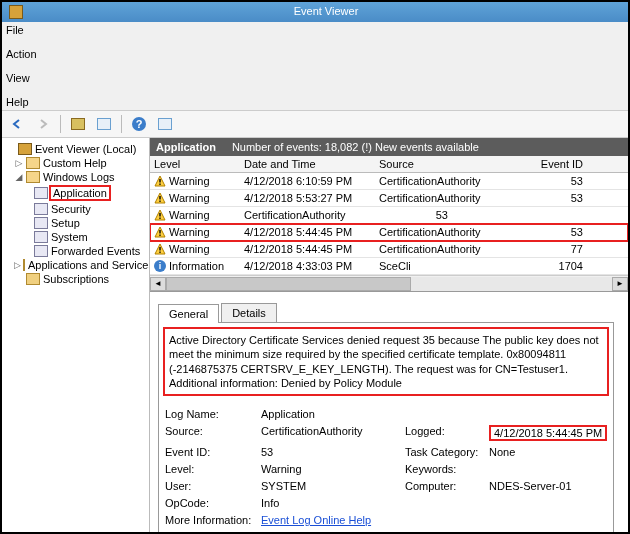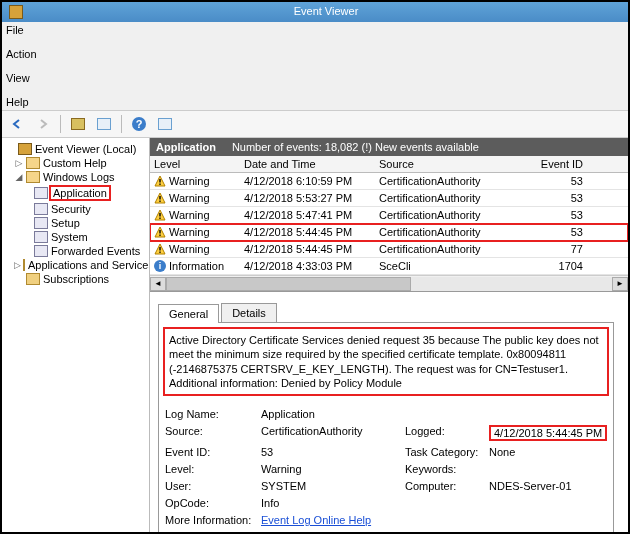--- a/index.html
+++ b/index.html
@@ -181,21 +181,20 @@
           </div>
           <div class="ev-row">
             <div class="col-level">
               <svg class="warn-ico" viewBox="0 0 12 12">
                 <path d="M6 1 L11 11 L1 11 Z" fill="#ffd040" stroke="#b08000"></path>
                 <rect x="5.3" y="4" width="1.4" height="3.5" fill="#000"></rect>
                 <rect x="5.3" y="8.5" width="1.4" height="1.4" fill="#000"></rect>
               </svg>
               <span>Warning</span>
             </div>
-            <div class="col-date">4/12/2018 5:47:41 PM</div>
             <div class="col-source">CertificationAuthority</div>
             <div class="col-eid">53</div>
           </div>
           <div class="ev-row hl">
             <div class="col-level">
               <svg class="warn-ico" viewBox="0 0 12 12">
                 <path d="M6 1 L11 11 L1 11 Z" fill="#ffd040" stroke="#b08000"></path>
                 <rect x="5.3" y="4" width="1.4" height="3.5" fill="#000"></rect>
                 <rect x="5.3" y="8.5" width="1.4" height="1.4" fill="#000"></rect>
               </svg>

